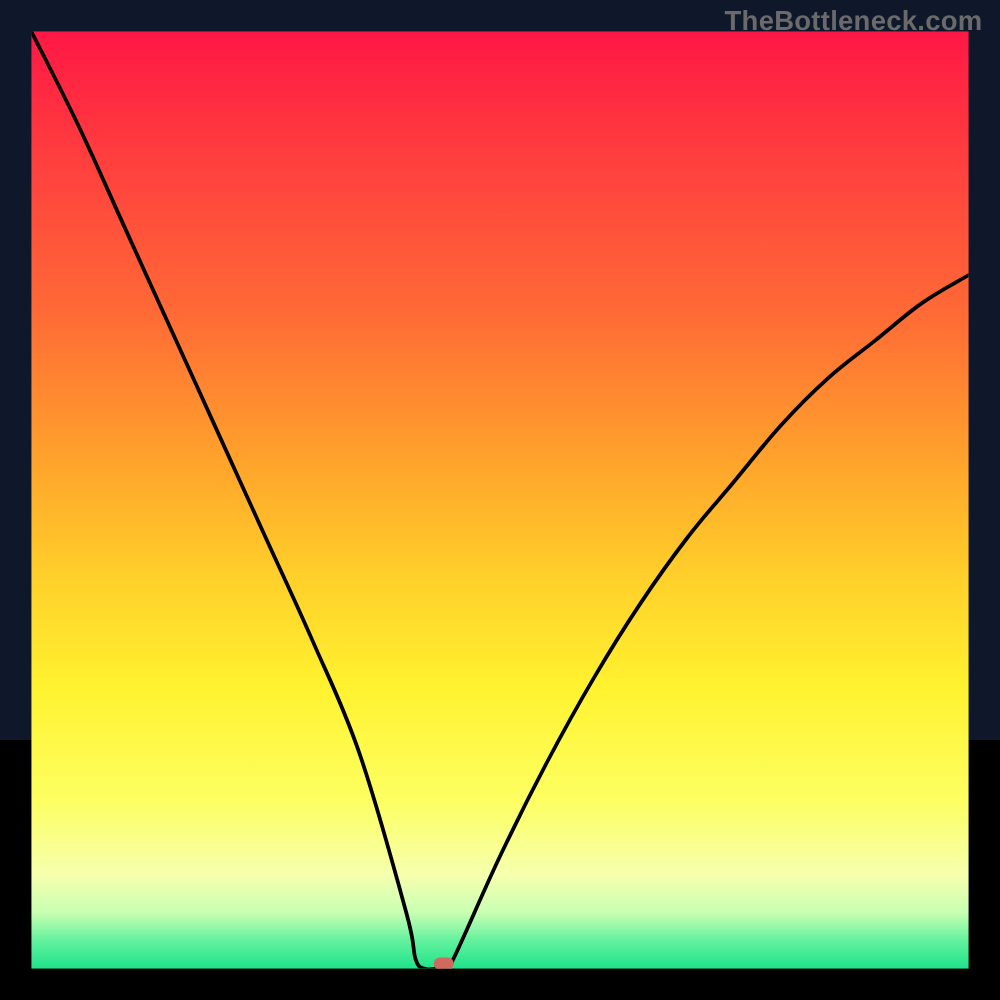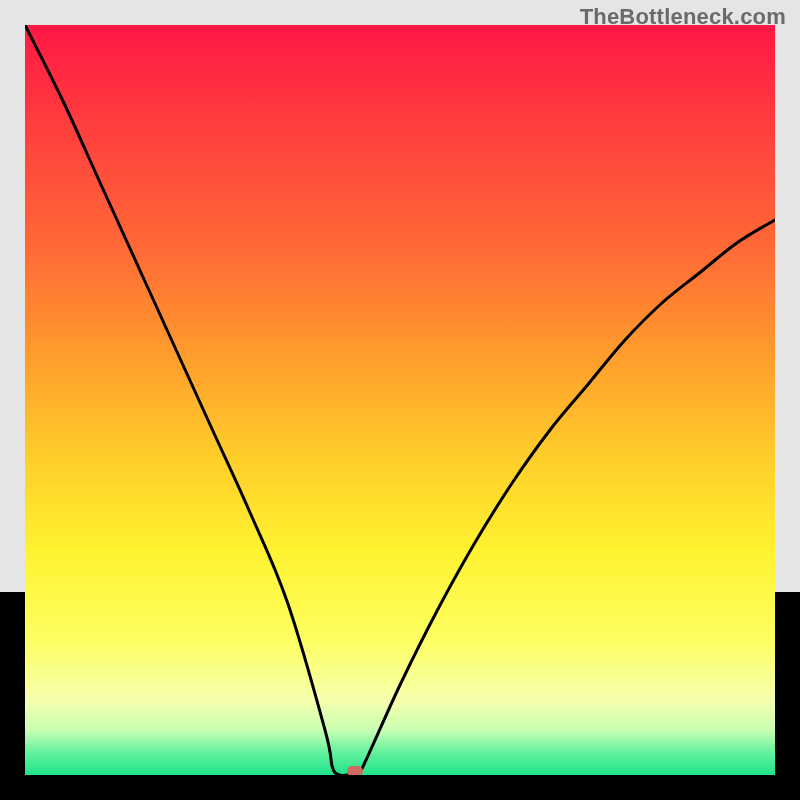--- a/index.html
+++ b/index.html
@@ -8,21 +8,21 @@
     width: 800px;
     height: 800px;
     background: #000;
     font-family: Arial, Helvetica, sans-serif;
     overflow: hidden;
   }
   .frame {
     position: relative;
     width: 800px;
     height: 592px;
-    background: #e5e5e5;
+    background: #0f172a;
   }
   .watermark {
     position: absolute;
     top: 4px;
     right: 14px;
     color: #6a6a6a;
     font-size: 22px;
     font-weight: 600;
     letter-spacing: 0.2px;
     user-select: none;

